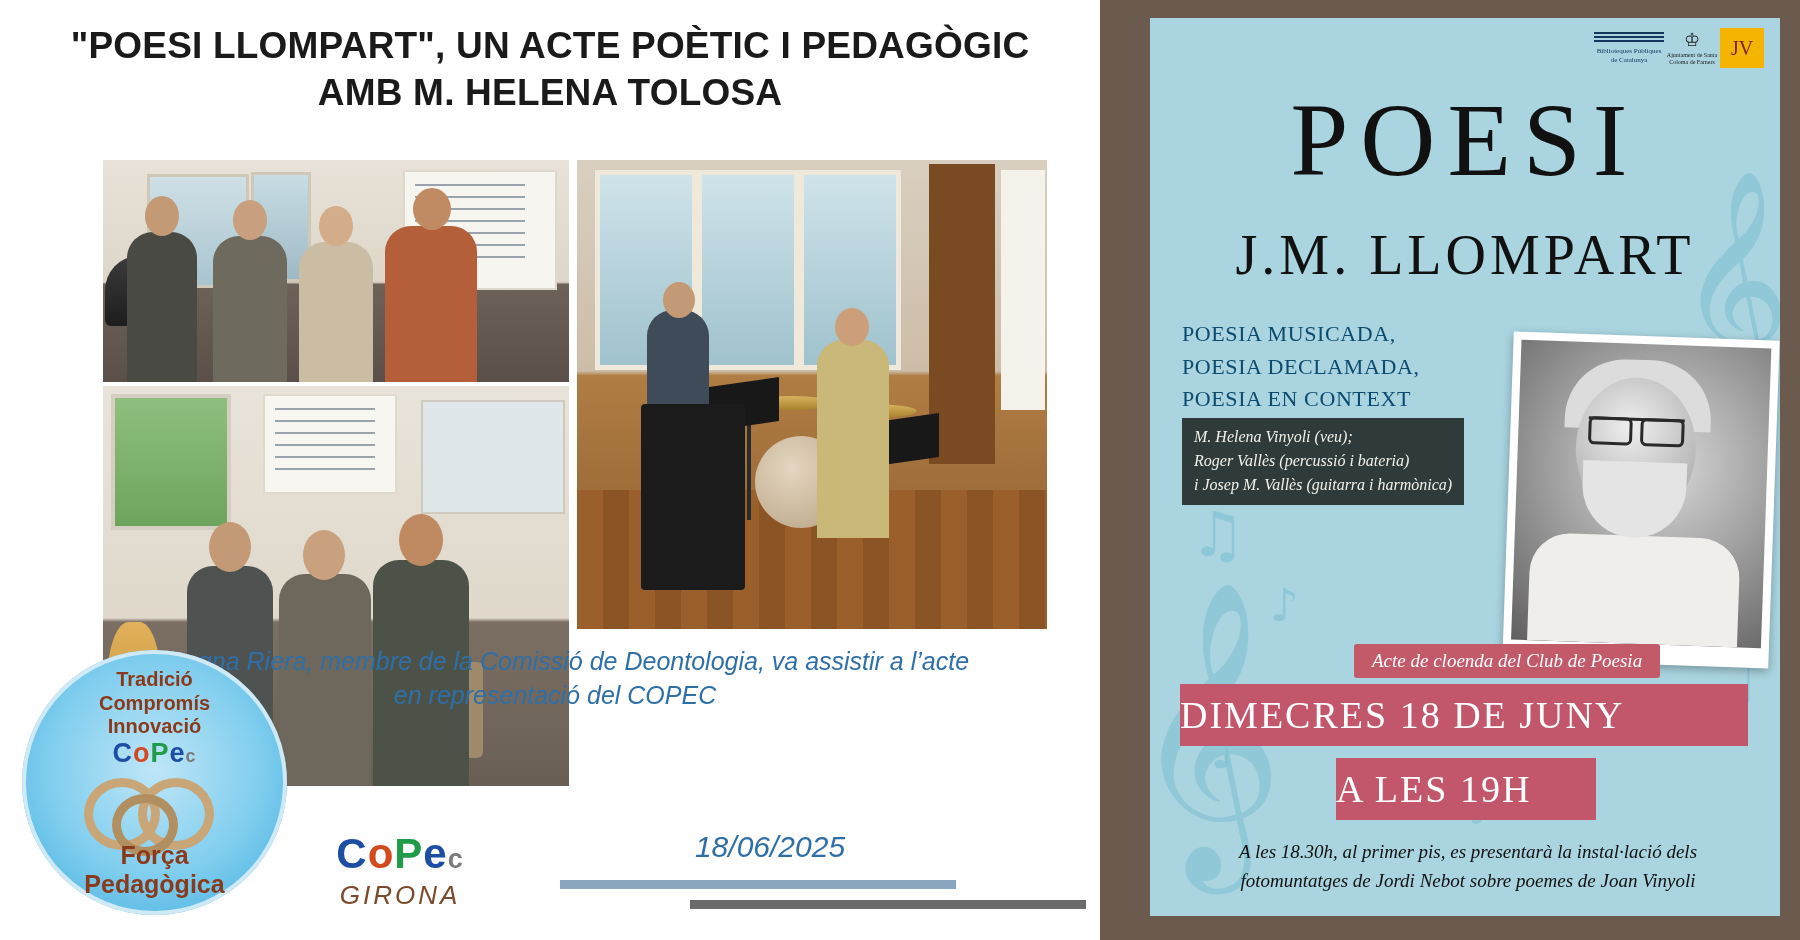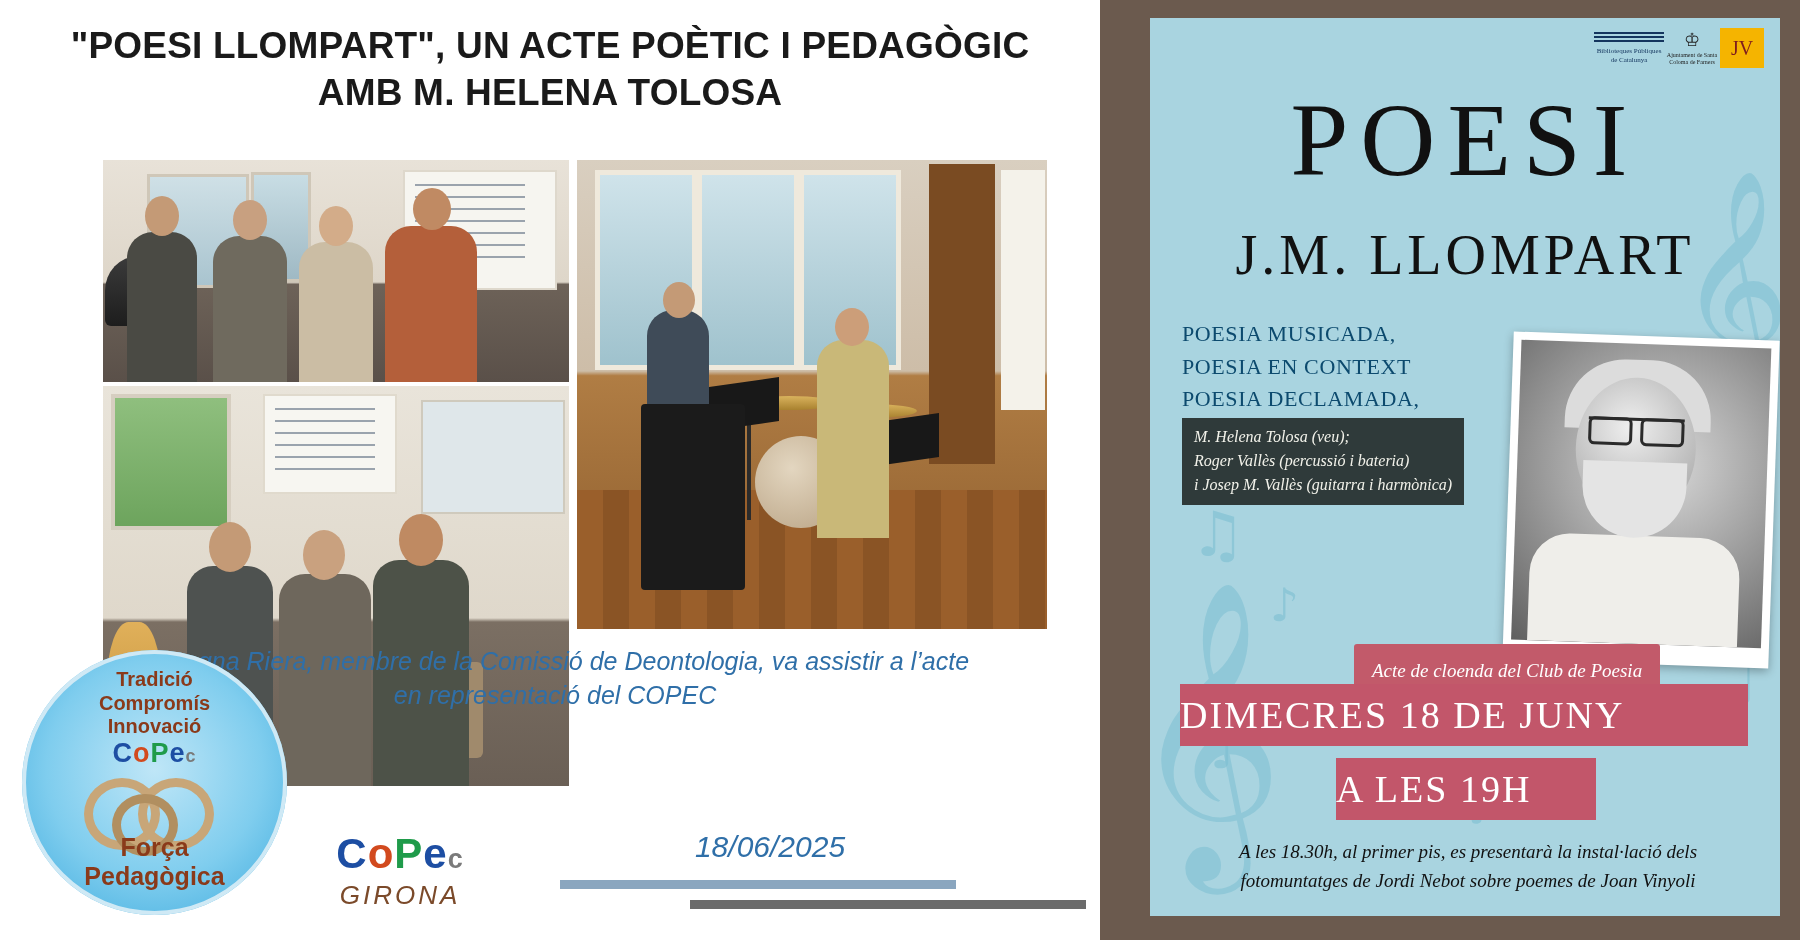--- a/index.html
+++ b/index.html
@@ -108,21 +108,21 @@
     box-shadow: inset 0 0 0 4px #cfe9f5;
     overflow: hidden;
   }
   .cl-top { position:absolute; top:18px; left:0; width:100%; text-align:center;
      color:#8a3a1a; font-weight:bold; font-size:20px; line-height:1.18; }
   .cl-mid { position:absolute; top:88px; left:0; width:100%; text-align:center;
      font-weight:bold; font-size:27px; letter-spacing:1px;}
   .cl-mid .c1{color:#1d4ea3;} .cl-mid .c2{color:#d24a1e;} .cl-mid .c3{color:#1f9b4a;} .cl-mid .c4{color:#1d4ea3;} .cl-mid .c5{color:#7a7a7a; font-size:18px;}
   .knot { position:absolute; left:52px; top:120px; width:160px; height:72px;}
   .knot .r { position:absolute; border:9px solid #c8a678; border-radius:50%; }
-  .cl-bot { position:absolute; bottom:24px; left:0; width:100%; text-align:center;
+  .cl-bot { position:absolute; bottom:16px; left:0; width:100%; text-align:center;
      color:#8a3a1a; font-weight:bold; font-size:25px; line-height:1.16;}
   
   .wordmark { position:absolute; left:300px; top:830px; width:200px; text-align:center;}
   .wm-main { font-size:42px; font-weight:bold; letter-spacing:1px; }
   .wm-main .a{color:#1d4ea3;} .wm-main .b{color:#d24a1e;} .wm-main .c{color:#1f9b4a;} .wm-main .d{color:#1d4ea3;} .wm-main .e{color:#7a7a7a; font-size:27px;}
   .wm-sub { color:#7b4a2a; font-size:26px; letter-spacing:3px; margin-top:2px;font-style:italic;}
   .date {
     position:absolute; left:620px; top:830px; width:300px; text-align:center;
     color:#2f6fa8; font-style:italic; font-size:30px;
   }
@@ -176,21 +176,21 @@
      background:radial-gradient(circle at 45% 35%, #efefef, #9b9b9b); }
   .pi-hair { position:absolute; left:46px; top:16px; width:146px; height:70px; border-radius:60px 60px 0 0; background:#dcdcdc;}
   .pi-beard{ position:absolute; left:66px; top:118px; width:104px; height:76px; border-radius:0 0 60px 60px; background:#e4e4e4;}
   .pi-glass{ position:absolute; left:70px; top:74px; width:96px; height:20px;
      border-top:3px solid #2a2a2a; }
   .pi-glass:before, .pi-glass:after{ content:""; position:absolute; top:-3px; width:38px; height:22px;
      border:3px solid #2a2a2a; border-radius:6px;}
   .pi-glass:before{left:0;} .pi-glass:after{right:0;}
   .pi-body{ position:absolute; left:16px; bottom:0; width:210px; height:108px; background:#efeeea; border-radius:40px 40px 0 0;}
   .ribbon {
-    position:absolute; left:204px; top:626px; padding:16px 18px;
+    position:absolute; left:204px; top:626px; padding:6px 18px;
     background:#c25a6a; color:#fff; font-style:italic; font-size:19px; border-radius:3px;
   }
   .band {
     position:absolute; background:#c2566a; color:#fff; text-align:left;
     font-size:38px; letter-spacing:2px; padding:9px 0;
   }
   .band1 { left:30px; top:666px; width:568px; }
   .band2 { left:186px; top:740px; width:260px; }
   .poster-foot {
     position:absolute; left:40px; top:820px; width:556px; text-align:center;
@@ -309,26 +309,26 @@
         <span>Ajuntament de Santa Coloma de Farners</span>
       </div>
       <div class="logo-jv">JV</div>
     </div>
 
     <div class="poster-title">POESI</div>
     <div class="poster-sub">J.M. LLOMPART</div>
 
     <div class="poster-lines">
       <div>POESIA MUSICADA,</div>
+      <div>POESIA DECLAMADA,</div>
       <div>POESIA EN CONTEXT</div>
-      <div>POESIA DECLAMADA,</div>
     </div>
 
     <div class="credits">
-      <div>M. Helena Tolosa (veu);</div>
+      <div>M. Helena Vinyoli (veu);</div>
       <div>Roger Vallès (percussió i bateria)</div>
       <div>i Josep M. Vallès (guitarra i harmònica)</div>
     </div>
 
     <div class="photo-frame">
       <div class="photo-inner">
         <div class="pi-body"></div>
         <div class="pi-hair"></div>
         <div class="pi-head"></div>
         <div class="pi-beard"></div>

